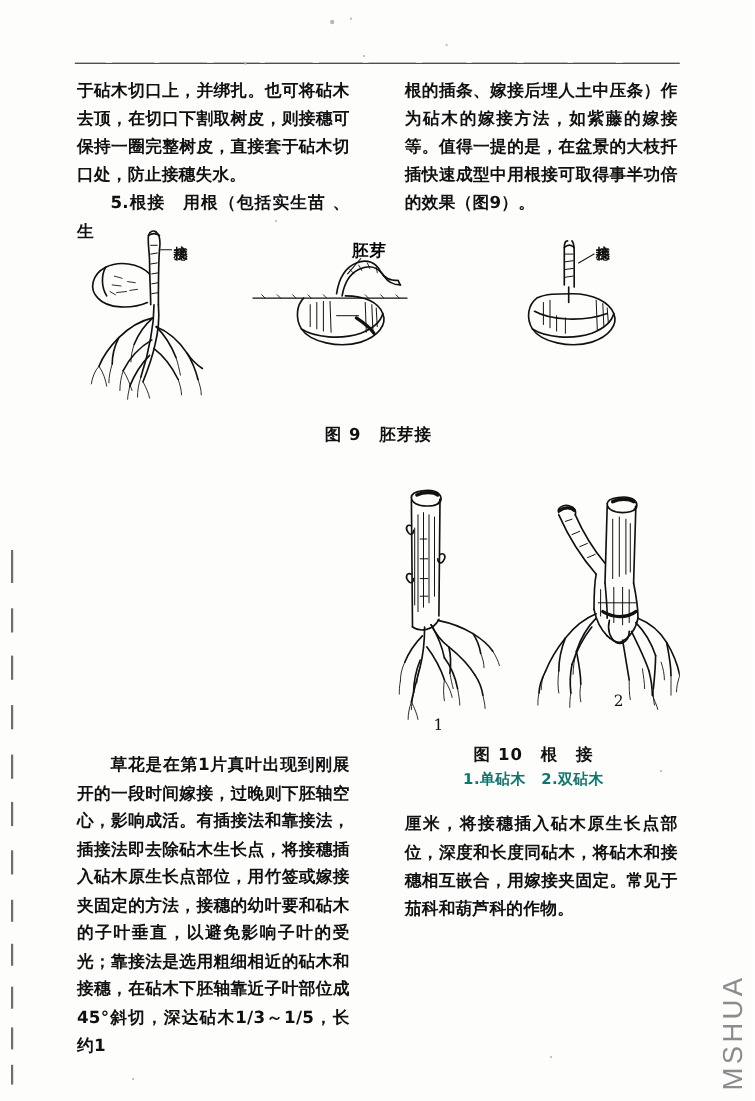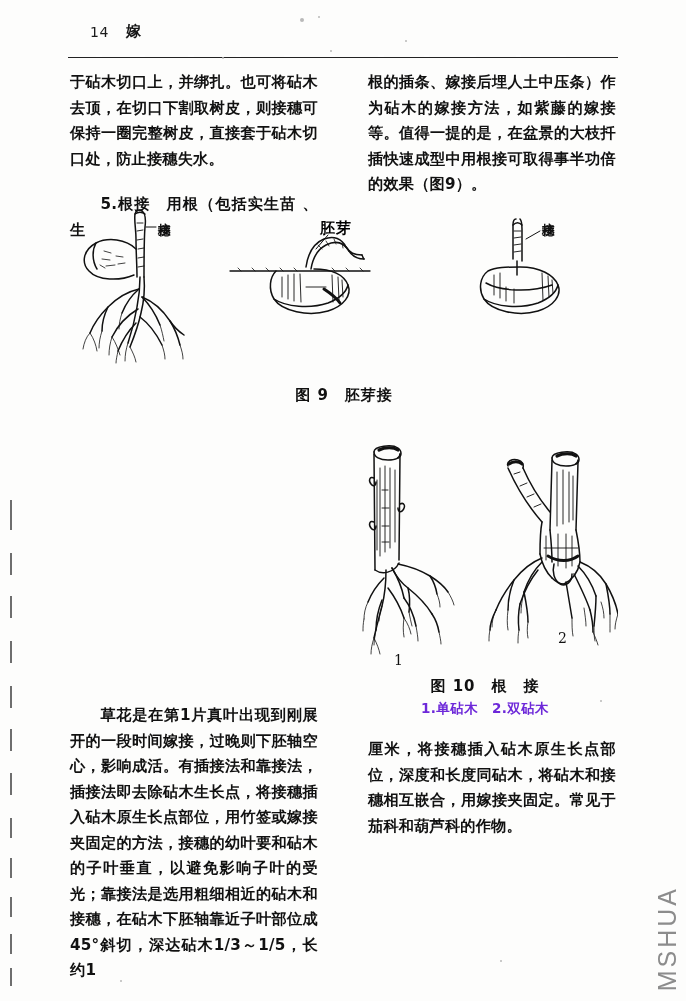--- a/index.html
+++ b/index.html
@@ -81,21 +81,21 @@
     font-size: 15.2px;
     line-height: 25.5px;
     color: #111111;
     text-align: justify;
     text-justify: inter-character;
     letter-spacing: 0.2px;
     font-weight: bold;
     font-family: "DejaVu Sans", sans-serif;
   }
   .col p { margin: 0; }
-  .col p.indent { text-indent: 2em; margin-top: 20px; }
+  .col p.indent { text-indent: 2em; }
 
   #col-left-top  { left: 70px;  top: 70px; }
   #col-right-top { left: 368px; top: 70px; }
   #col-left-mid  { left: 70px;  top: 423px; }
   #col-left-bot  { left: 70px;  top: 683px; }
   #col-right-bot { left: 368px; top: 737px; }
 
   
   .figure { position: absolute; }
   .fig-caption {
@@ -103,21 +103,21 @@
     font-size: 15px;
     font-weight: bold;
     color: #111;
     letter-spacing: 1px;
     font-family: "DejaVu Sans", sans-serif;
   }
   .fig-subcaption {
     text-align: center;
     font-size: 13.5px;
     font-weight: bold;
-    color: #6d28d9;
+    color: #0f766e;
     margin-top: 4px;
     letter-spacing: 0.4px;
   }
   #figure-9  { left: 70px; top: 205px; width: 548px; }
   #figure-9 .canvas { height: 175px; position: relative; }
   #figure-9 .fig-caption { margin-top: 6px; }
 
   #figure-10 { left: 352px; top: 430px; width: 266px; }
   #figure-10 .canvas { height: 245px; position: relative; }
   #figure-10 .fig-caption { margin-top: 2px; }
@@ -171,24 +171,20 @@
       <i style="top: 686px; height: 22px;"></i>
       <i style="top: 729px; height: 22px;"></i>
       <i style="top: 773px; height: 22px;"></i>
       <i style="top: 818px; height: 20px;"></i>
       <i style="top: 858px; height: 20px;"></i>
       <i style="top: 897px; height: 20px;"></i>
       <i style="top: 934px; height: 20px;"></i>
       <i style="top: 968px; height: 18px;"></i>
     </div>
 
-  <div class="header">
-    <span class="pageno">14</span>
-    <span class="chap">嫁</span>
-  </div>
   <div class="rule"></div>
   <div class="rule-specks">
       <i style="left: 96px; width: 6px;"></i>
       <i style="left: 140px; width: 5px;"></i>
       <i style="left: 188px; width: 6px;"></i>
       <i style="left: 236px; width: 5px;"></i>
       <i style="left: 284px; width: 6px;"></i>
       <i style="left: 330px; width: 5px;"></i>
       <i style="left: 378px; width: 6px;"></i>
       <i style="left: 424px; width: 5px;"></i>

